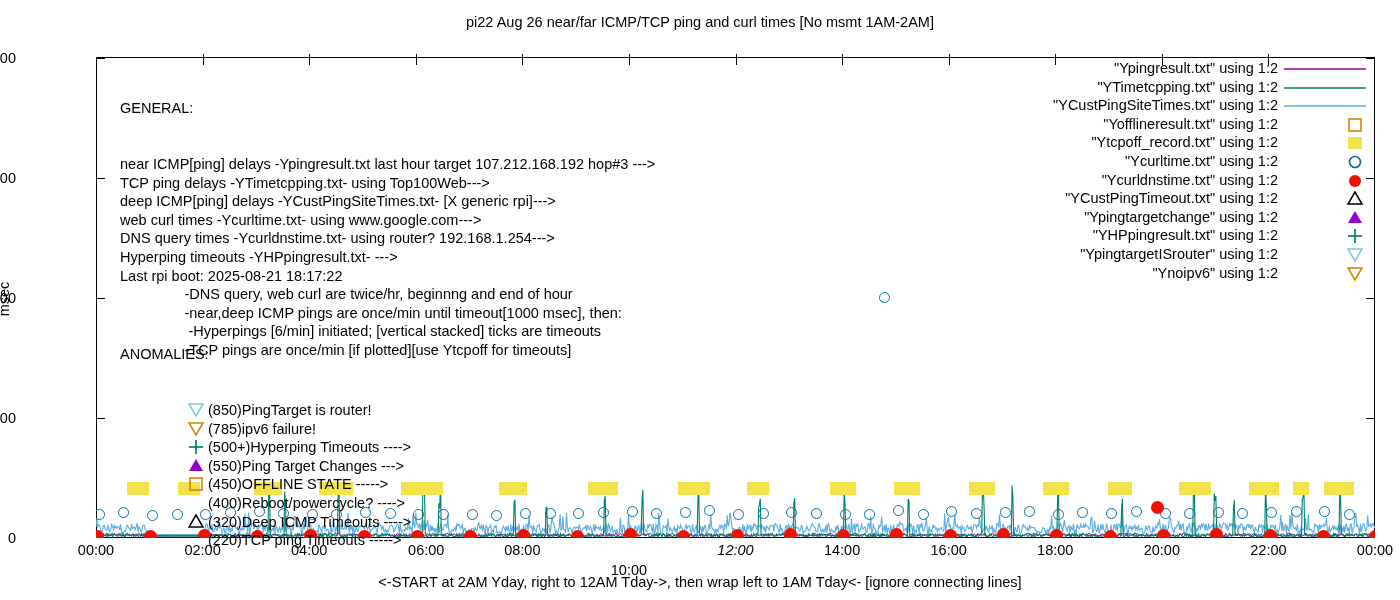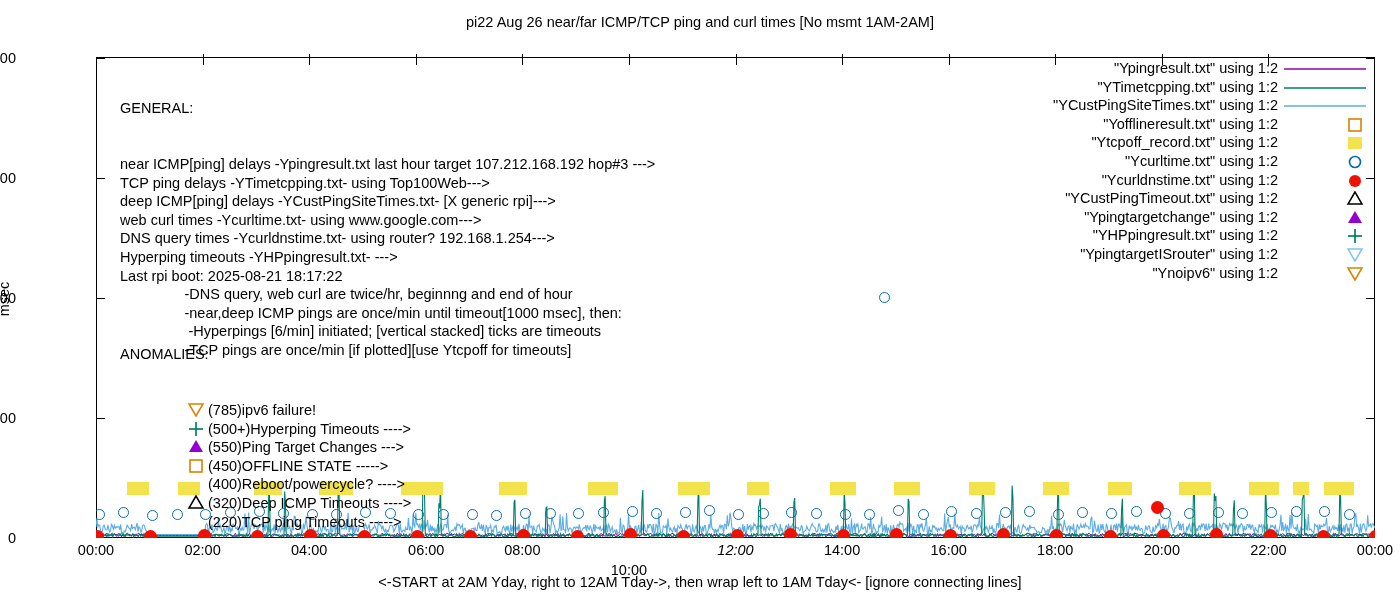--- a/index.html
+++ b/index.html
@@ -222,20 +222,22 @@
     </div>
 
   <div class="annot" id="general-block">
     <div class="bold">GENERAL:</div>
     <div id="general-lines"><div>near ICMP[ping] delays -Ypingresult.txt last hour target 107.212.168.192 hop#3 ---&gt;</div><div>TCP ping delays -YTimetcpping.txt- using Top100Web---&gt;</div><div>deep ICMP[ping] delays -YCustPingSiteTimes.txt- [X generic rpi]---&gt;</div><div>web curl times -Ycurltime.txt- using www.google.com---&gt;</div><div>DNS query times -Ycurldnstime.txt- using router? 192.168.1.254---&gt;</div><div>Hyperping timeouts -YHPpingresult.txt- ---&gt;</div><div>Last rpi boot: 2025-08-21 18:17:22</div><div>                -DNS query, web curl are twice/hr, beginnng and end of hour</div><div>                -near,deep ICMP pings are once/min until timeout[1000 msec], then:</div><div>                 -Hyperpings [6/min] initiated; [vertical stacked] ticks are timeouts</div><div>                -TCP pings are once/min [if plotted][use Ytcpoff for timeouts]</div></div>
   </div>
 
   <div class="annot" id="anomalies-block">
     <div class="bold">ANOMALIES:</div>
     <div id="anomaly-lines" style="margin-left:88px;"><div class="anom-row"><span class="anom-sym"><svg width="20" height="18" viewBox="0 0 20 18">
+              <polygon points="10,15 3,3 17,3" fill="none" stroke="#7FC4E8" stroke-width="1.5"></polygon>
+            </svg></span><span>(850)PingTarget is router!</span></div><div class="anom-row"><span class="anom-sym"><svg width="20" height="18" viewBox="0 0 20 18">
               <polygon points="10,15 3,3 17,3" fill="none" stroke="#D98200" stroke-width="1.5"></polygon>
             </svg></span><span>(785)ipv6 failure!</span></div><div class="anom-row"><span class="anom-sym"><svg width="20" height="18" viewBox="0 0 20 18">
               <g>
                 <line x1="3" y1="9" x2="17" y2="9" stroke="#008060" stroke-width="1.7"></line>
                 <line x1="10" y1="2" x2="10" y2="16" stroke="#008060" stroke-width="1.7"></line>
               </g>
             </svg></span><span>(500+)Hyperping Timeouts ----&gt;</span></div><div class="anom-row"><span class="anom-sym"><svg width="20" height="18" viewBox="0 0 20 18">
               <polygon points="10,2 3,14 17,14" fill="#9400D3"></polygon>
             </svg></span><span>(550)Ping Target Changes ---&gt;</span></div><div class="anom-row"><span class="anom-sym"><svg width="20" height="18" viewBox="0 0 20 18">
               <rect x="4" y="3" width="12" height="12" fill="none" stroke="#D98200" stroke-width="1.6"></rect>

